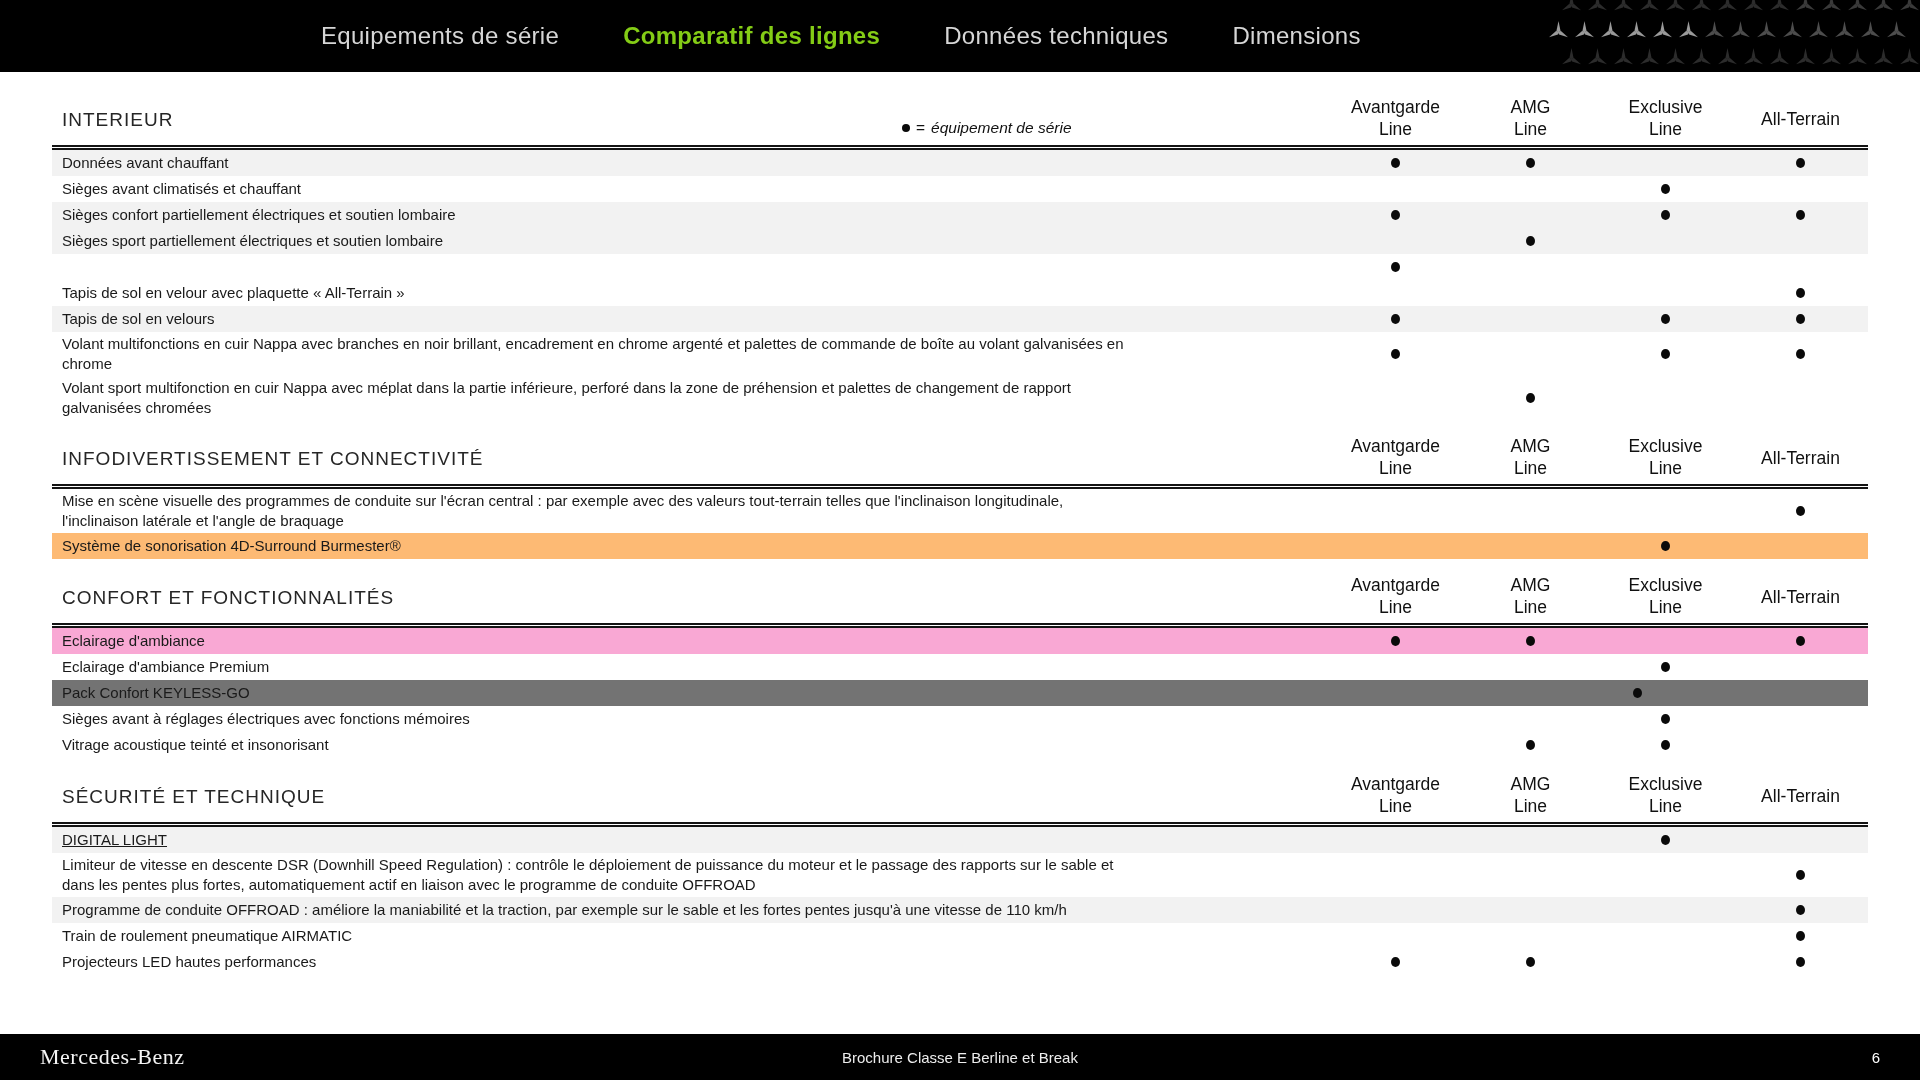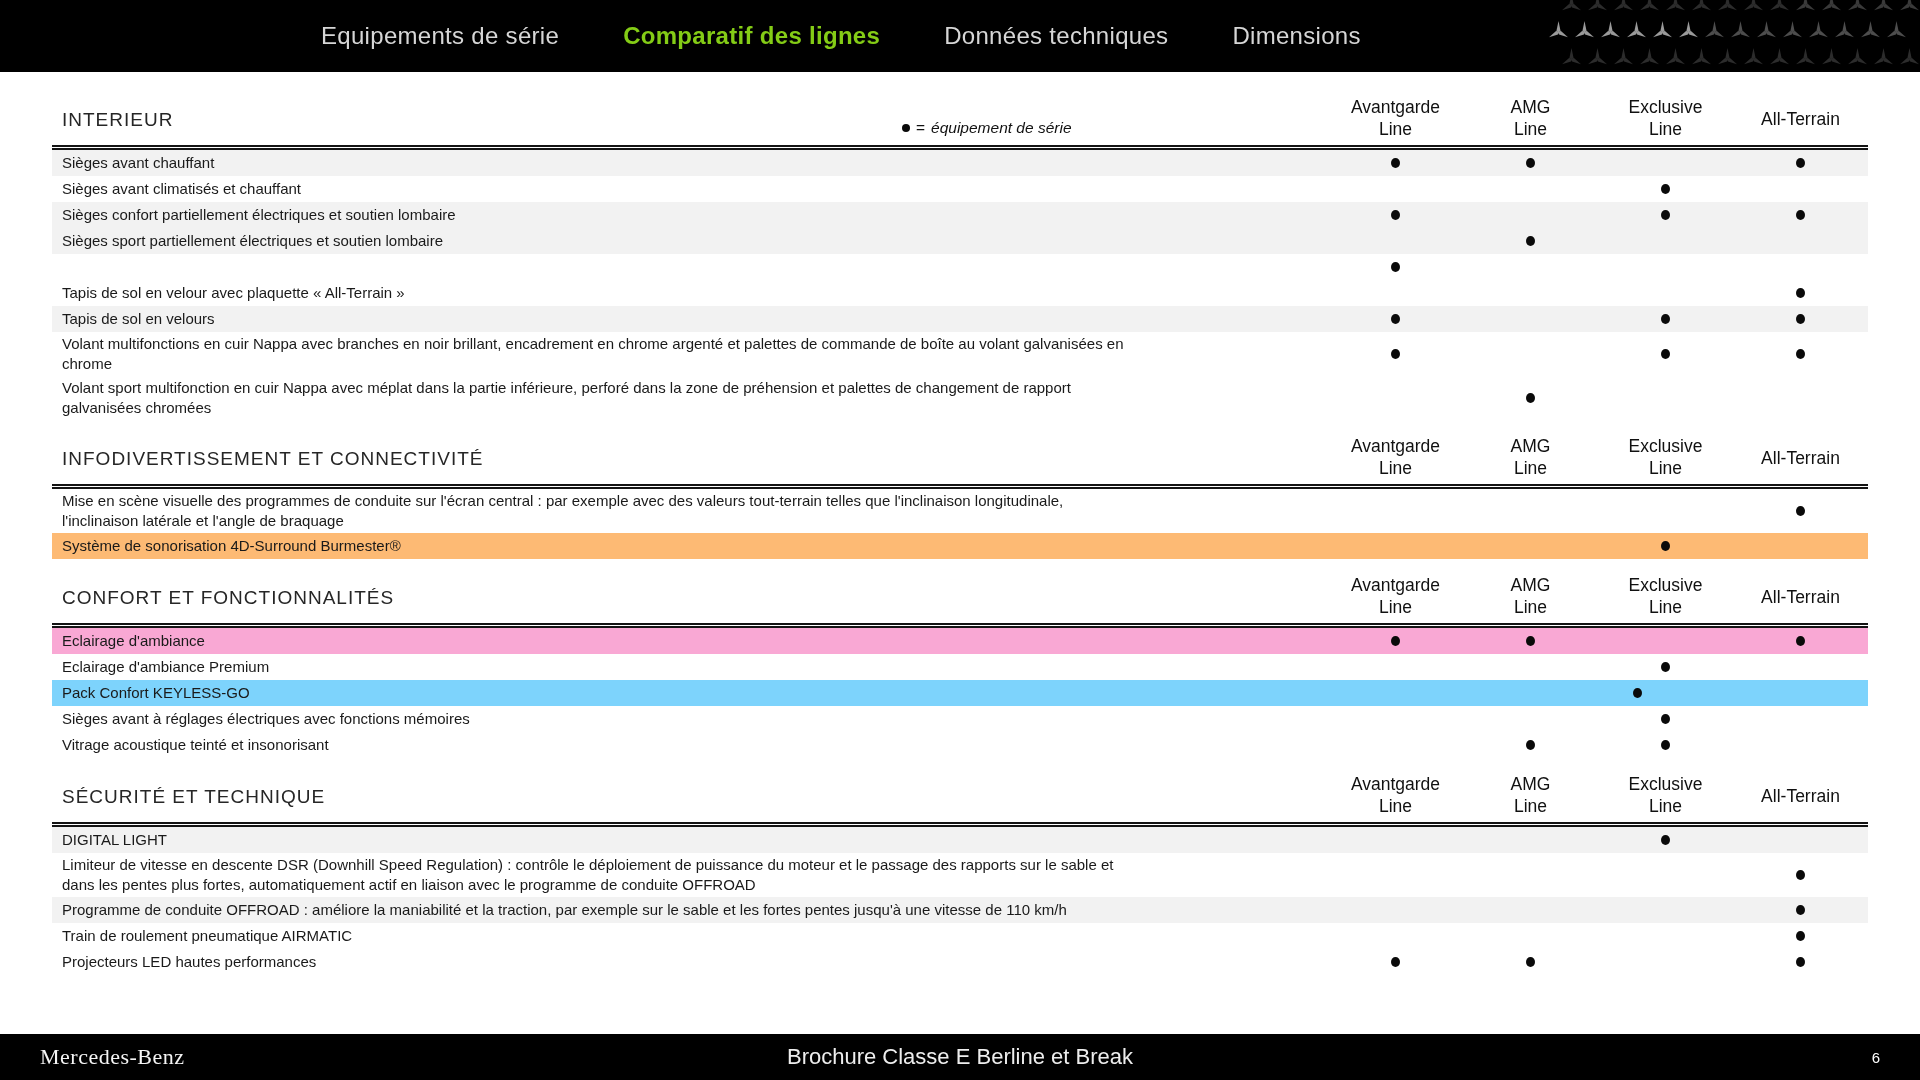--- a/index.html
+++ b/index.html
@@ -75,21 +75,21 @@
   .footer {
     position:absolute; left:0; bottom:0; width:1920px; height:46px;
     background:#000; display:flex; align-items:center;
   }
   .brand {
     position:absolute; left:40px;
     font-family:"Liberation Serif","DejaVu Serif",serif;
     font-size:22px; color:#f5f5f5; letter-spacing:.5px;
   }
   .doc-title {
-    width:100%; text-align:center; font-size:22px; color:#ededed;
+    width:100%; text-align:center; font-size:15px; color:#ededed;
   }
   .page-num { position:absolute; right:40px; font-size:15px; color:#ffffff; }
 </style>
 </head>
 <body>
 
 <svg width="0" height="0" style="position:absolute">
   <symbol id="mbstar" viewBox="0 0 24 24">
     <g fill="currentColor">
       <path d="M12 1 L14 10.6 L12 13.2 L10 10.6 Z"></path>
@@ -259,21 +259,21 @@
         <div>All-Terrain</div>
       </div>
       <div class="legend">
         <span class="lg-dot"></span>
         <span>=</span>
         <i>équipement de série</i>
       </div>
     </div>
     <div class="rule"></div>
     <div class="row shaded" style="background: rgb(242, 242, 242);">
-      <div class="label">Sièges avant chauffant</div>
+      <div class="label">Données avant chauffant</div>
       <div class="dotcell">
         <div class="dot" style="background: rgb(10, 10, 10);"></div>
       </div>
       <div class="dotcell">
         <div class="dot" style="background: rgb(10, 10, 10);"></div>
       </div>
       <div class="dotcell"></div>
       <div class="dotcell">
         <div class="dot" style="background: rgb(10, 10, 10);"></div>
       </div>
@@ -432,21 +432,21 @@
     </div>
     <div class="row">
       <div class="label">Eclairage d'ambiance Premium</div>
       <div class="dotcell"></div>
       <div class="dotcell"></div>
       <div class="dotcell">
         <div class="dot" style="background: rgb(10, 10, 10);"></div>
       </div>
       <div class="dotcell"></div>
     </div>
-    <div class="row shaded" style="background: #7dd3fc; gap: 28px;">
+    <div class="row shaded" style="background: #737373; gap: 28px;">
       <div class="label">Pack Confort KEYLESS-GO</div>
       <div class="dotcell"></div>
       <div class="dotcell"></div>
       <div class="dotcell">
         <div class="dot" style="background: rgb(10, 10, 10);"></div>
       </div>
       <div class="dotcell"></div>
     </div>
     <div class="row">
       <div class="label">Sièges avant à réglages électriques avec fonctions mémoires</div>
@@ -480,21 +480,21 @@
       </div>
       <div class="col-head">
         <div>Exclusive</div>
         <div>Line</div>
       </div>
       <div class="col-head single">
         <div>All-Terrain</div>
       </div>
     </div>
     <div class="rule"></div>
-    <div class="row shaded" style="background: rgb(242, 242, 242);">
+    <div class="row shaded" style="background: rgb(242, 242, 242); text-decoration: underline;">
       <div class="label">DIGITAL LIGHT</div>
       <div class="dotcell"></div>
       <div class="dotcell"></div>
       <div class="dotcell">
         <div class="dot" style="background: rgb(10, 10, 10);"></div>
       </div>
       <div class="dotcell"></div>
     </div>
     <div class="row">
       <div class="label">Limiteur de vitesse en descente DSR (Downhill Speed Regulation) : contrôle le déploiement de puissance du moteur et le passage des rapports sur le sable et dans les pentes plus fortes, automatiquement actif en liaison avec le programme de conduite OFFROAD</div>

